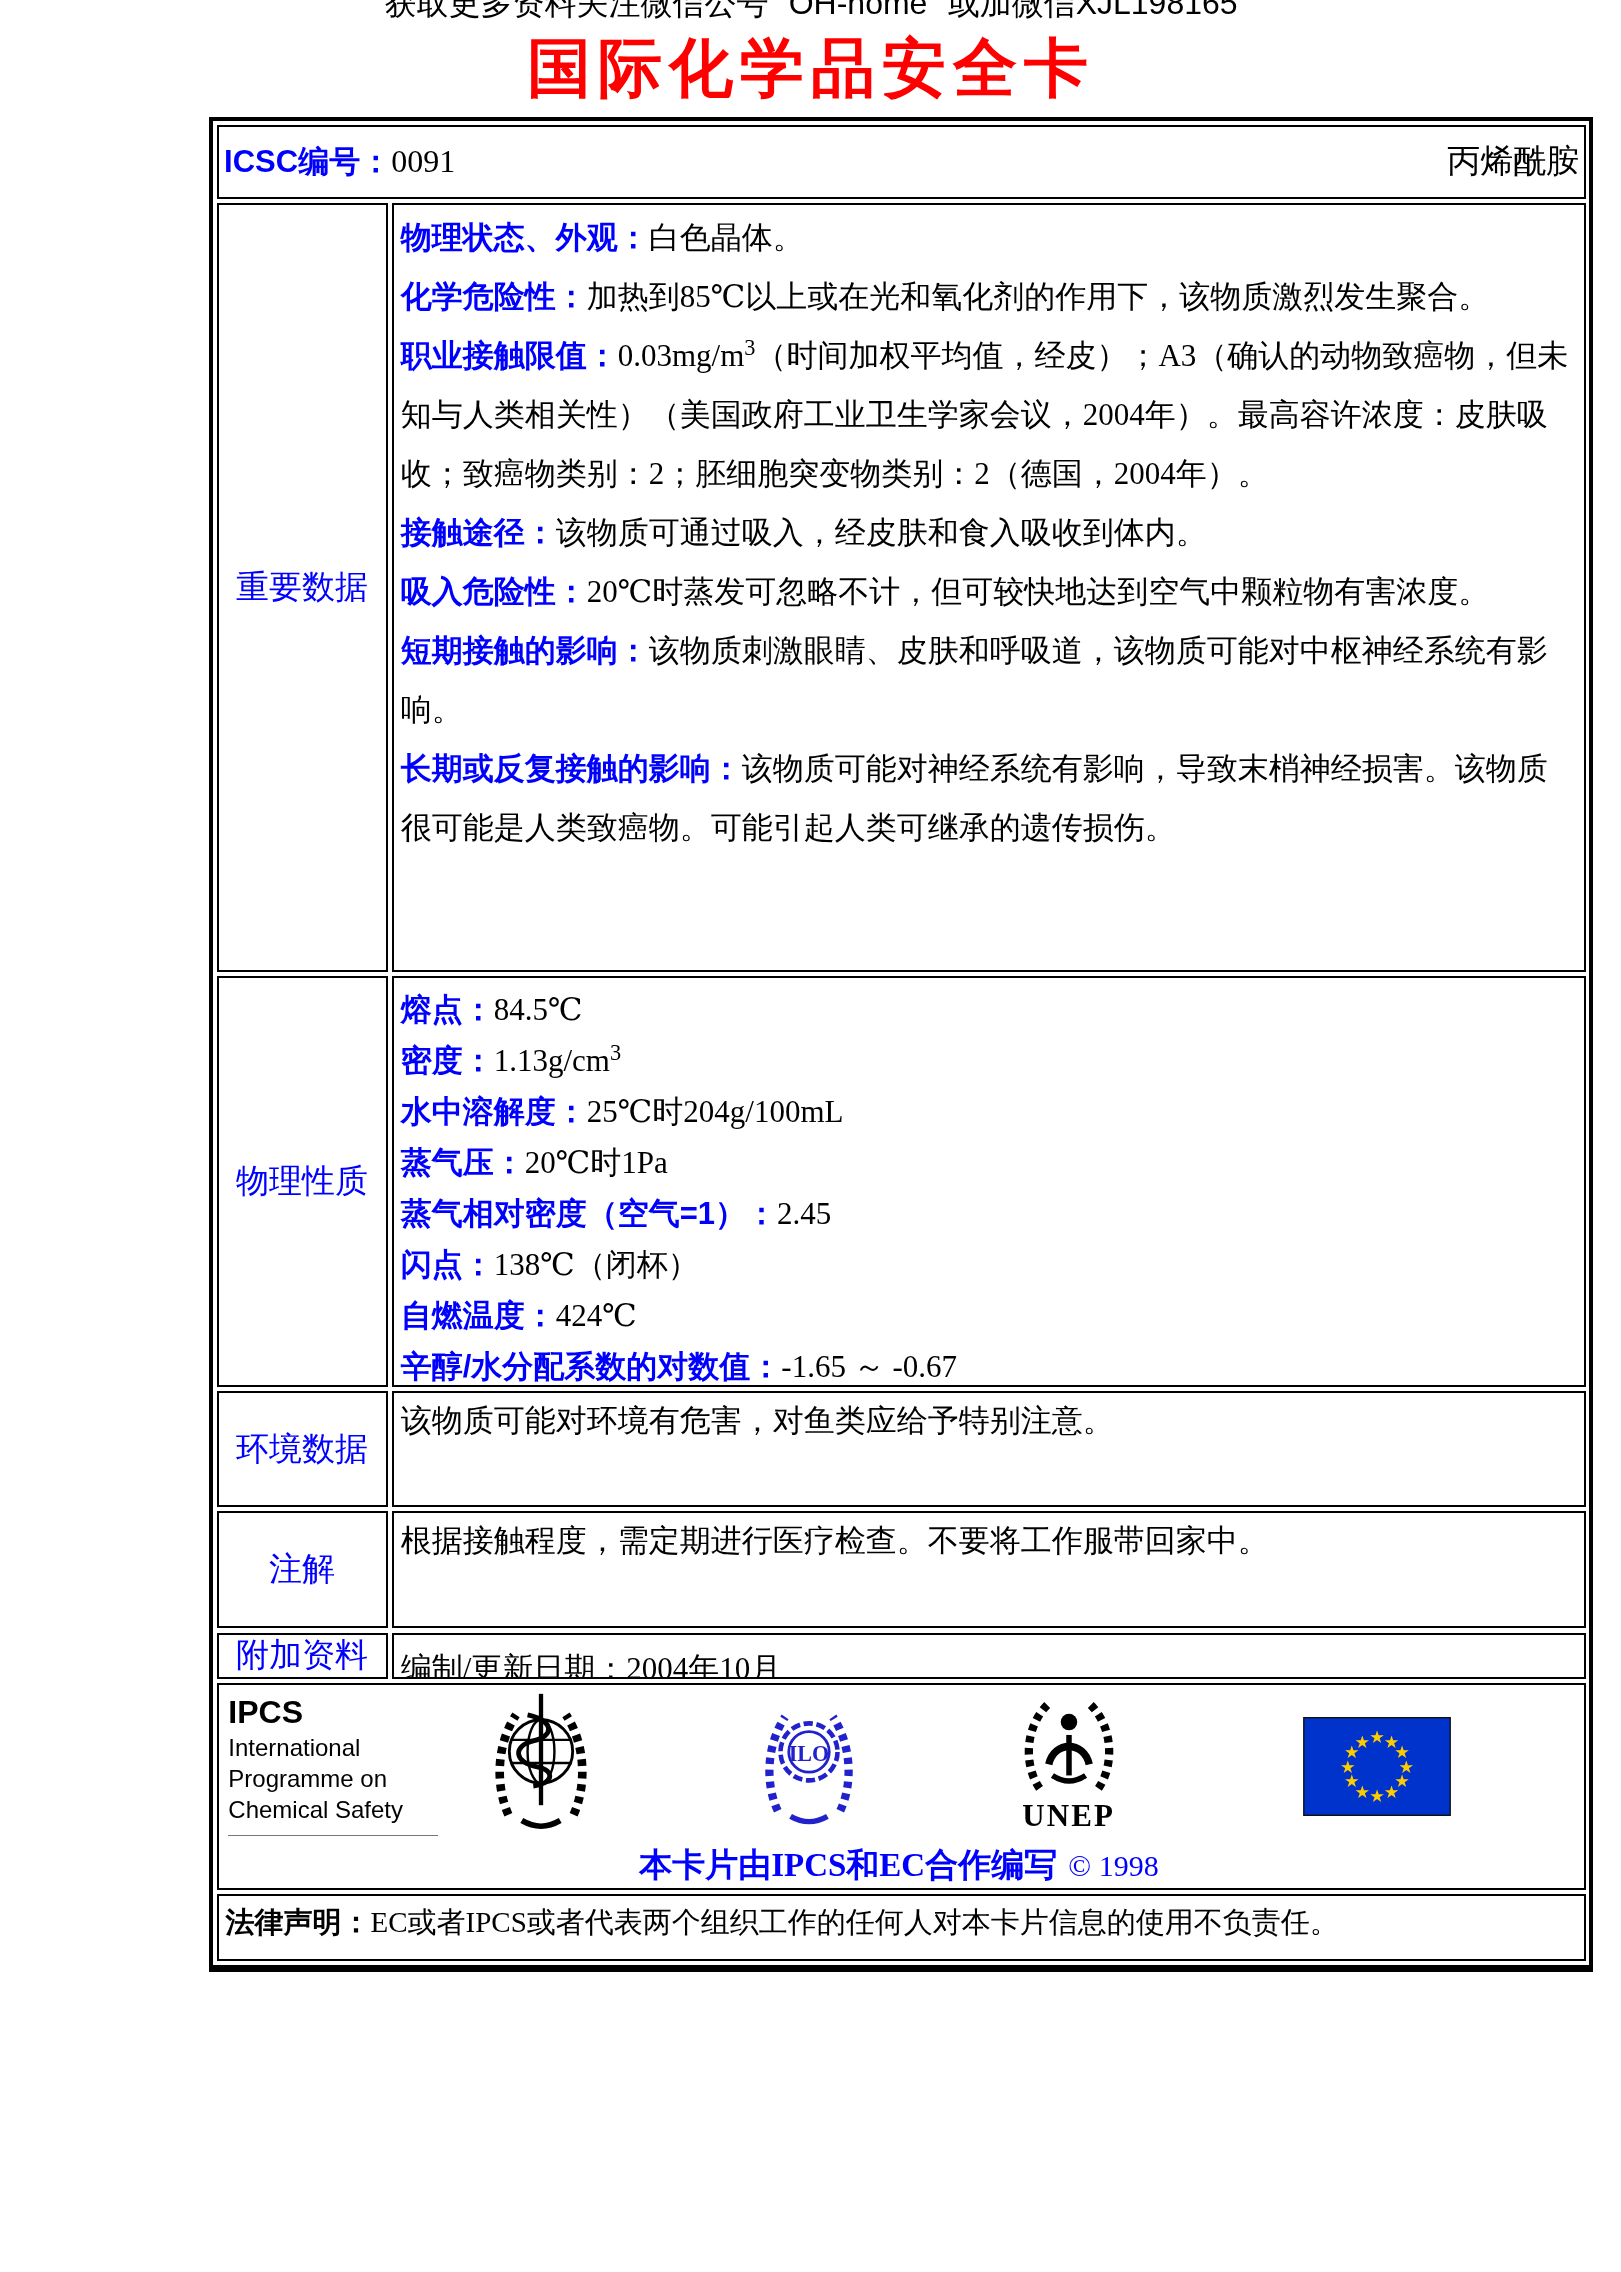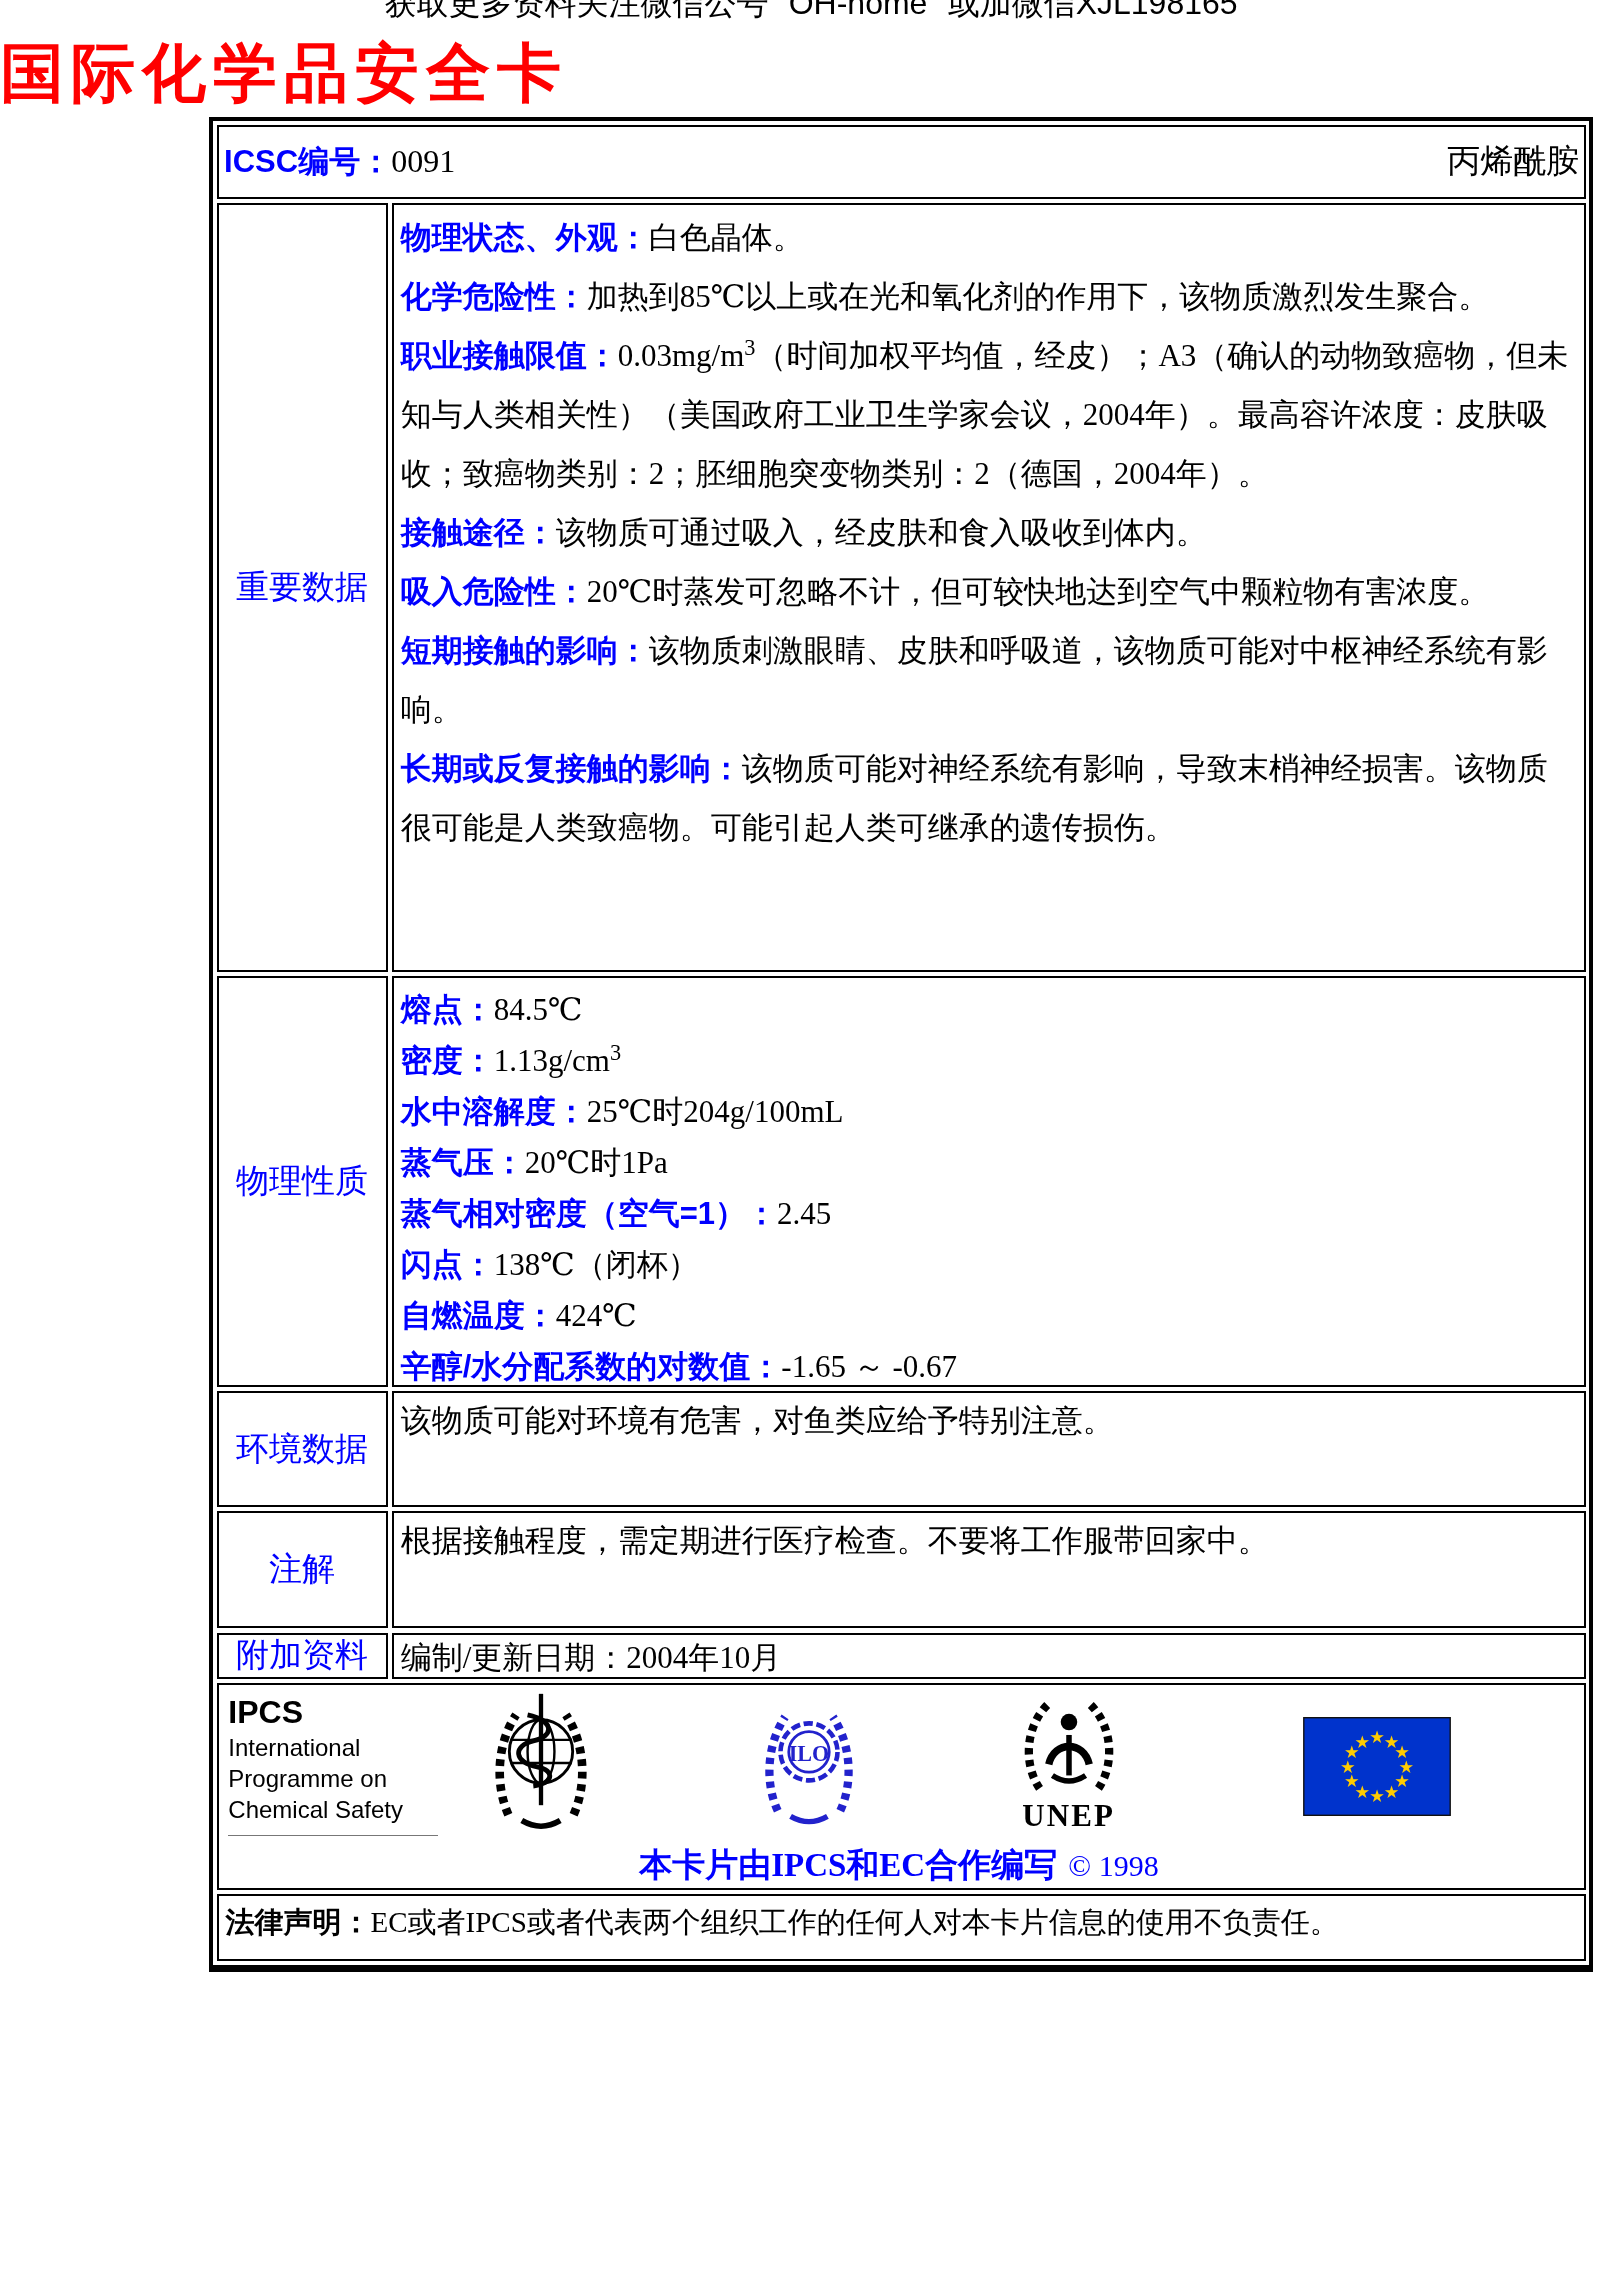--- a/index.html
+++ b/index.html
@@ -14,22 +14,22 @@
   
   .promo-clip{height:22.4px;overflow:hidden;}
   .promo{
     font-family:"Liberation Sans","DejaVu Sans",sans-serif;
     font-size:32px;line-height:36px;
     margin-top:-15.4px;
     text-align:center;white-space:nowrap;color:#000;
   }
   .title{
     margin:18px 0 9.8px 0;
-    text-align:left;
-    font-family:Liberation Sans, sans-serif;
+    text-align:center;
+    font-family:Liberation Mono, monospace;
     font-weight:900;
     font-size:64px;line-height:67px;
     letter-spacing:7px;
     color:#ff0000;
   }
   .card{
     box-sizing:border-box;
     margin-left:209px;
     width:1384px;
     border:4.2px solid #000;
@@ -66,21 +66,21 @@
   .single{line-height:43px;padding-top:5.6px;}
   sup{font-size:72%;vertical-align:super;line-height:0;}
   
   .icsc-row{
     display:flex;align-items:center;justify-content:space-between;
     padding:0 4.2px 0 5.6px;font-size:32px;
   }
   .icsc-left .blue-label{font-size:31px;}
   .chem-name{font-size:33px;}
   
-  .addl{line-height:39px;padding-top:3px;}
+  .addl{line-height:39px;padding-top:14px;}
   
   .logos-cell{padding:5.6px 14px 0 9.8px;}
   .logo-band{display:flex;align-items:flex-start;height:148px;gap:27px;}
   .ipcs-block{
     font-family:"Liberation Sans","DejaVu Sans",sans-serif;
     margin-top:2.8px;width:210px;
     border-bottom:1.4px solid #777;
     padding-bottom:9.8px;
   }
   .ipcs-acronym{font-size:32px;font-weight:bold;line-height:39px;}

